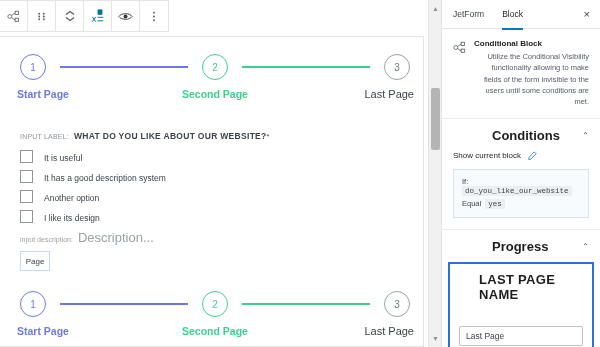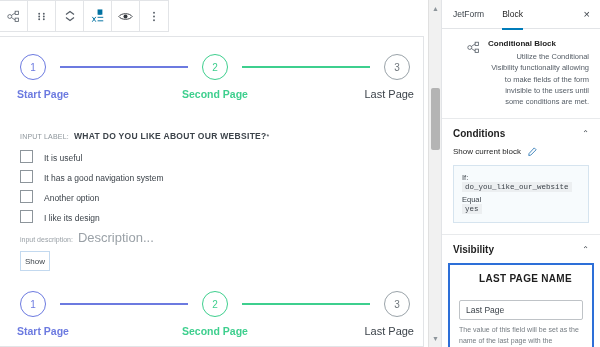--- a/index.html
+++ b/index.html
@@ -141,57 +141,57 @@
     height: 29px; display: flex; align-items: center;
     cursor: pointer; border-bottom: 2px solid transparent;
     position: relative; top: 1px;
   }
   .sb-tab.active { color: #1e1e1e; font-weight: normal; border-bottom-color: #007cba; }
   .sb-close {
     margin-left: auto; margin-right: 10px;
     font-size: 11px; color: #3c434a; cursor: pointer; line-height: 1;
   }
 
-  .sb-intro { display: flex; padding: 10px 11px 11px 25px; border-bottom: 1px solid #e8eaec; }
+  .sb-intro { display: flex; padding: 10px 11px 11px 11px; border-bottom: 1px solid #e8eaec; }
   .sb-intro-icon { flex: 0 0 auto; margin-right: 8px; margin-top: 1px; color: #555d66; }
   .sb-intro-title { font-size: 8px; font-weight: bold; color: #1e1e1e; margin-bottom: 3px; }
   .sb-intro-desc { font-size: 7.5px; line-height: 1.5; color: #555d66; text-align: right; }
 
   .sb-section-head {
     display: flex; align-items: center; justify-content: space-between;
     padding: 9px 11px 8px 11px;
     cursor: pointer;
   }
-  .sb-section-title { font-size: 10px; font-weight: bold; color: #1e1e1e; }
+  .sb-section-title { font-size: 13px; font-weight: bold; color: #1e1e1e; margin-left: 39px; }
   .sb-chev { font-size: 8px; color: #3c434a; line-height: 1; }
   .sb-divider { height: 1px; background: #e8eaec; }
 
   .sb-body { padding: 0 11px 11px 11px; }
   .show-block-row { display: flex; align-items: center; margin-bottom: 9px; }
   .show-block-label { font-size: 8px; color: #1e1e1e; }
   .edit-pencil { margin-left: 7px; color: #2271b1; cursor: pointer; display: flex; }
 
   .cond-card {
     border: 1px solid #d6e4ef; background: #f7fbfd;
     padding: 7px 8px 8px 8px;
   }
-  .cond-line { font-size: 7.5px; color: #3c434a; margin-bottom: 3px; display: flex; align-items: baseline; flex-wrap: wrap; flex-direction: column; }
+  .cond-line { font-size: 7.5px; color: #3c434a; margin-bottom: 3px; display: flex; align-items: baseline; flex-wrap: wrap; }
   .cond-line:last-child { margin-bottom: 0; }
   .cond-kw { margin-right: 4px; }
   .cond-val {
     font-family: "Liberation Mono", monospace; font-size: 7.5px;
     background: #eceff1; color: #3c434a; padding: 1px 3px;
   }
 
   .multistep-field {
     border: 2px solid #2d6fd8;
     padding: 8px 9px 9px 9px;
     margin: 0 6px;
   }
-  .ms-label { font-size: 10px; font-weight: bold; color: #1e1e1e; letter-spacing: .3px; margin-bottom: 15px; padding-left: 20px; }
+  .ms-label { font-size: 13px; font-weight: bold; color: #1e1e1e; letter-spacing: .3px; margin-bottom: 23px; padding-left: 20px; }
   .ms-input {
     width: 100%; height: 20px;
     border: 1px solid #bfc3c7; border-radius: 2px;
     background: #fff; font-size: 8.5px; color: #3c434a;
     padding: 0 6px;
     font-family: "Liberation Sans", sans-serif;
   }
   .ms-help { font-size: 7px; line-height: 1.55; color: #757c82; margin-top: 5px; }
 </style>
 </head>
@@ -274,37 +274,37 @@
       <div class="field-label-row">
         <span>INPUT LABEL:</span><span class="lbl-text">WHAT DO YOU LIKE ABOUT OUR WEBSITE?</span><span class="req">*</span>
       </div>
 
       <div class="cb-row">
         <span class="cb-box"></span>
         <span class="cb-text">It is useful</span>
       </div>
       <div class="cb-row">
         <span class="cb-box"></span>
-        <span class="cb-text">It has a good navigation system</span>
+        <span class="cb-text">It has a good description system</span>
       </div>
       <div class="cb-row">
         <span class="cb-box"></span>
         <span class="cb-text">Another option</span>
       </div>
       <div class="cb-row">
         <span class="cb-box"></span>
         <span class="cb-text">I like its design</span>
       </div>
 
       <div class="field-desc-row">
         <span>input description:</span><span class="desc-text">Description...</span>
       </div>
     </div>
 
-    <div class="next-btn">Show</div>
+    <div class="next-btn">Page</div>
 
     <div class="progressbar pb-bottom">
       <div class="pb-row">
         <div class="pb-circle c-blue">1</div>
         <div class="pb-line l-blue"></div>
         <div class="pb-circle c-green">2</div>
         <div class="pb-line l-green"></div>
         <div class="pb-circle">3</div>
       </div>
       <div class="pb-labels">
@@ -364,21 +364,21 @@
         </div>
         <div class="cond-line">
           <span class="cond-kw">Equal</span>
           <span class="cond-val">yes</span>
         </div>
       </div>
     </div>
     <div class="sb-divider"></div>
 
     <div class="sb-section-head">
-      <span class="sb-section-title">Visibility</span>
+      <span class="sb-section-title">Progress</span>
       <span class="sb-chev">⌃</span>
     </div>
     <div class="multistep-field">
       <div class="ms-label">LAST PAGE NAME</div>
       <input class="ms-input" type="text" value="Last Page" style="">
       <div class="ms-help">The value of this field will be set as the name of the last page with the "Progress Bar" block.</div>
     </div>
 
   </div>
 </div>

